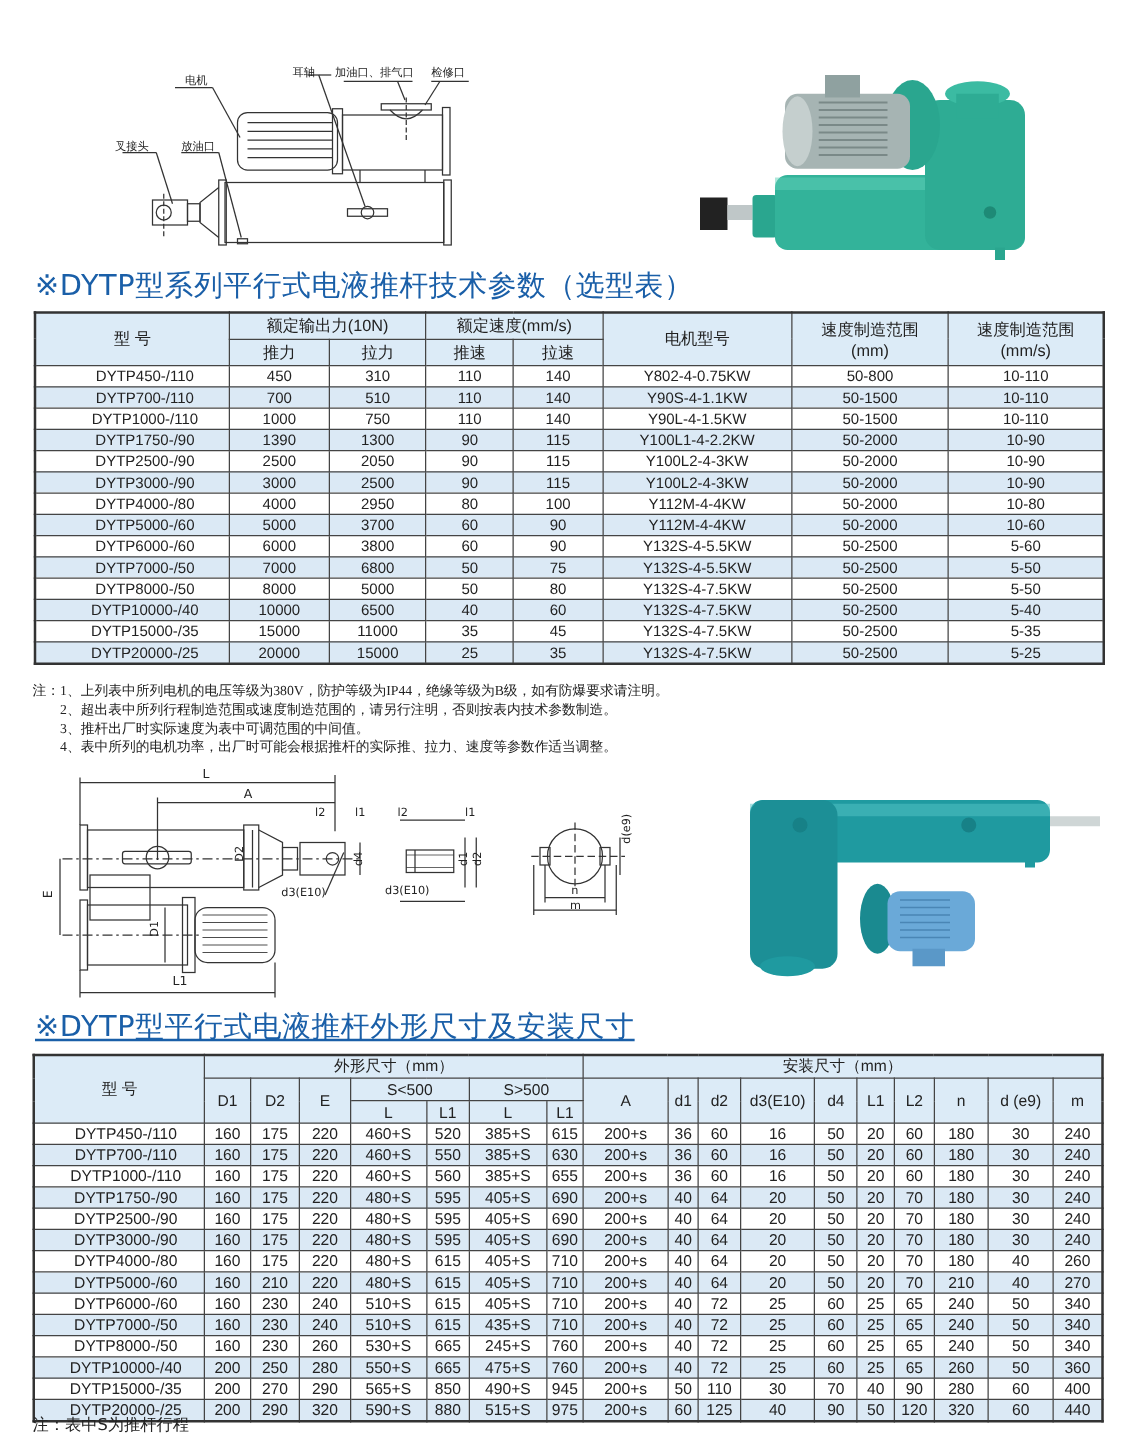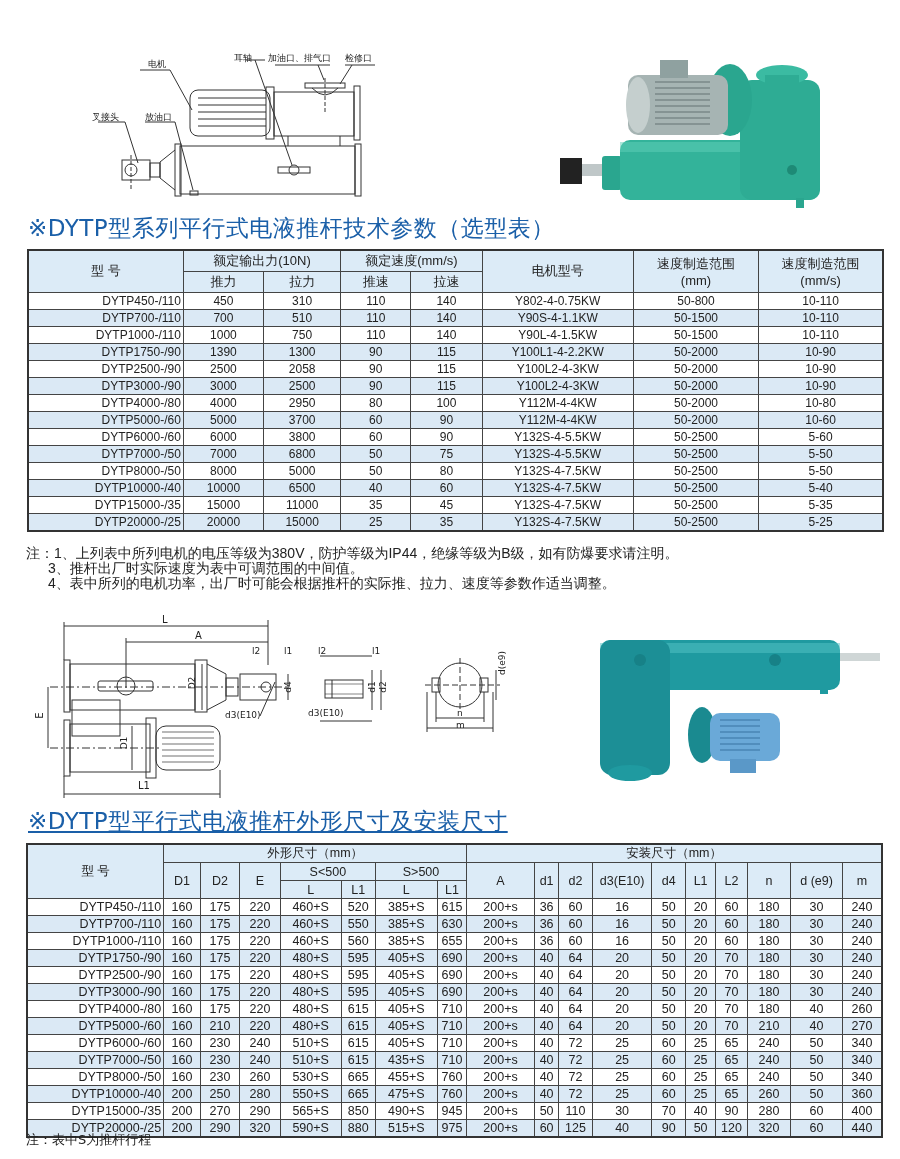--- a/index.html
+++ b/index.html
@@ -6,32 +6,32 @@
   body { width: 900px; height: 1159px; background: #ffffff; font-family: "DejaVu Sans", sans-serif; color: #222; position: relative; overflow: hidden; }
 
   .section-title { position: absolute; left: 28px; color: #1a5fa8; font-size: 23px; font-weight: normal; letter-spacing: 0.5px; font-family: "DejaVu Sans", sans-serif; }
 
   table.spec { position: absolute; border-collapse: collapse; font-family: "Liberation Sans", sans-serif; font-size: 12px; color: #222; }
   table.spec td, table.spec th { border: 1px solid #444; text-align: center; padding: 0 2px; white-space: nowrap; font-weight: normal; }
   table.spec { border: 2px solid #333; }
   table.spec th { background: #dcebf7; font-size: 13px; }
   table.spec tr.even td { background: #dbe9f5; }
   table.spec tr.odd td { background: #ffffff; }
-  table.spec td.model { text-align: right; padding-left: 22px; }
+  table.spec td.model { text-align: center; padding-left: 22px; }
 
   #t1 { left: 27px; top: 249px; width: 857px; }
   #t1 th { height: 21px; }
   #t1 td { height: 16.9px; line-height: 16px; }
 
   #t2 { left: 26px; top: 843px; width: 857px; font-size: 12.5px; }
   #t2 th { height: 18px; font-size: 12.5px; }
   #t2 td { height: 17px; line-height: 16px; }
   #t2 td.model { padding-left: 12px; }
 
-  .notes { position: absolute; left: 26px; top: 546px; font-size: 14px; line-height: 15px; color: #222; font-family: Liberation Sans, sans-serif; }
+  .notes { position: absolute; left: 26px; top: 546px; font-size: 11px; line-height: 15px; color: #222; font-family: Liberation Serif, serif; }
   .notes .line { white-space: nowrap; }
   .notes .indent { padding-left: 22px; }
   .note2 { position: absolute; left: 26px; top: 1131px; font-size: 13px; color: #222; }
 
   .drawing { position: absolute; }
   .lbl { position: absolute; font-size: 9px; color: #222; white-space: nowrap; font-family: "DejaVu Sans", sans-serif; }
   .photo { position: absolute; }
 </style>
 </head>
 <body>
@@ -199,21 +199,21 @@
         <td>1300</td>
         <td>90</td>
         <td>115</td>
         <td>Y100L1-4-2.2KW</td>
         <td>50-2000</td>
         <td>10-90</td>
       </tr>
       <tr class="odd">
         <td class="model">DYTP2500-/90</td>
         <td>2500</td>
-        <td>2058</td>
+        <td>2050</td>
         <td>90</td>
         <td>115</td>
         <td>Y100L2-4-3KW</td>
         <td>50-2000</td>
         <td>10-90</td>
       </tr>
       <tr class="even">
         <td class="model">DYTP3000-/90</td>
         <td>3000</td>
         <td>2500</td>
@@ -301,20 +301,21 @@
         <td>35</td>
         <td>Y132S-4-7.5KW</td>
         <td>50-2500</td>
         <td>5-25</td>
       </tr>
     </tbody>
 </table>
 
 <div class="notes">
   <div class="line">注：1、上列表中所列电机的电压等级为380V，防护等级为IP44，绝缘等级为B级，如有防爆要求请注明。</div>
+  <div class="line indent">2、超出表中所列行程制造范围或速度制造范围的，请另行注明，否则按表内技术参数制造。</div>
   <div class="line indent">3、推杆出厂时实际速度为表中可调范围的中间值。</div>
   <div class="line indent">4、表中所列的电机功率，出厂时可能会根据推杆的实际推、拉力、速度等参数作适当调整。</div>
 </div>
 
 <div class="drawing" style="left:0;top:610px;width:520px;height:190px;">
   <svg width="520" height="190" viewBox="0 0 520 190">
     <g stroke="#333" stroke-width="1" fill="none">
 
       <line x1="64" y1="16" x2="268" y2="16"></line>
         <line x1="64" y1="12" x2="64" y2="50"></line>
@@ -683,21 +684,21 @@
         <td>50</td>
         <td>340</td>
       </tr>
       <tr class="odd">
         <td class="model">DYTP8000-/50</td>
         <td>160</td>
         <td>230</td>
         <td>260</td>
         <td>530+S</td>
         <td>665</td>
-        <td>455+S</td>
+        <td>245+S</td>
         <td>760</td>
         <td>200+s</td>
         <td>40</td>
         <td>72</td>
         <td>25</td>
         <td>60</td>
         <td>25</td>
         <td>65</td>
         <td>240</td>
         <td>50</td>

